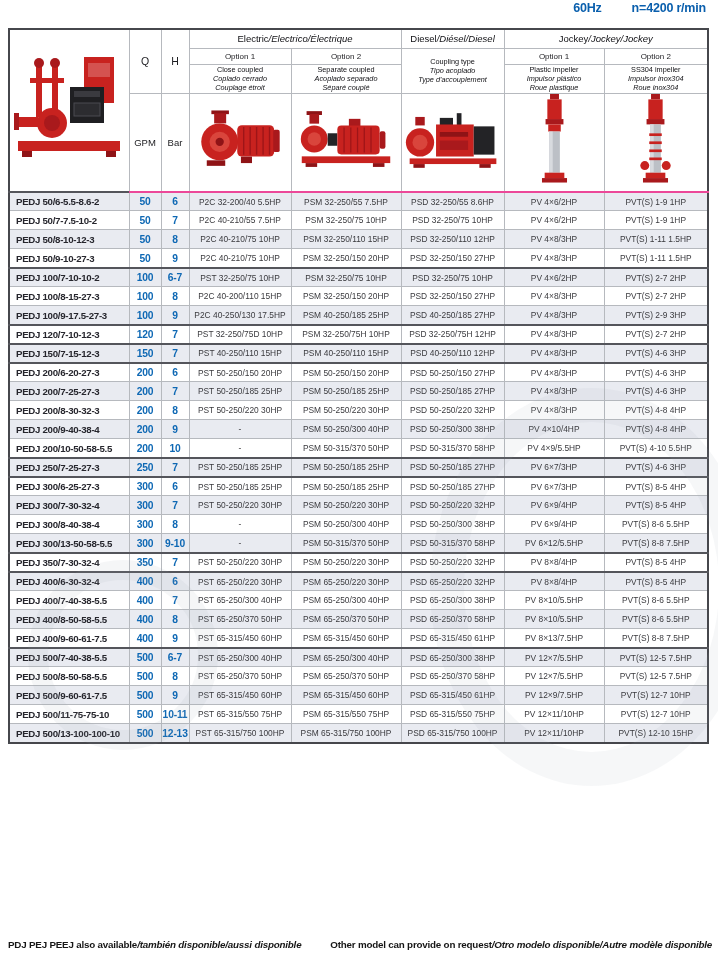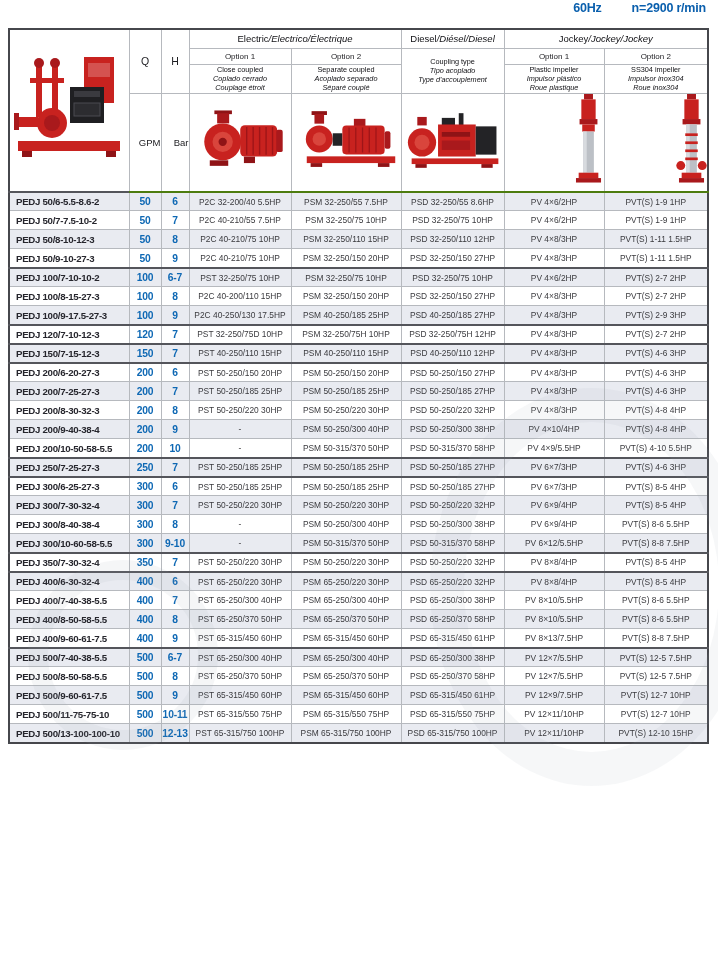--- a/index.html
+++ b/index.html
@@ -18,21 +18,21 @@
   thead tr.r-desc{height:27px;}
   thead tr.r-img{height:97px;}
   .gtitle{font-size:9.5px;font-weight:bold;color:#101014;margin-top:16px;}
   .i{font-style:italic;}
   .opt{font-size:8px;font-weight:bold;color:#1c1c20;}
   .desc{font-size:7.3px;font-weight:bold;line-height:1.3;color:#101014;}
   .desc span{display:block;}
   .qh-label{font-size:10.5px;font-weight:bold;color:#1c1c20;}
   .unit{font-size:9.5px;font-weight:bold;color:#1c1c20;}
   .img-main{border-bottom:2px solid #46474c;}
-  thead tr.r-img th,thead tr.r-img td{border-bottom:2px solid #4d7c0f;text-align:right;}
+  thead tr.r-img th,thead tr.r-img td{border-bottom:2px solid #ec4899;}
   .img-cell{background:#fff;}
   
   tbody tr{height:19px;}
   tbody td{font-size:8.4px;color:#3a3a3e;white-space:nowrap;}
   td.model{font-size:9.7px;font-weight:bold;text-align:left;padding-left:6px;color:#26262d;
            letter-spacing:-0.3px;}
   td.qhv{font-size:10.3px;font-weight:bold;color:#0e68b4;letter-spacing:-0.2px;}
   tbody tr.alt{background:#e9ebf1;}
   tbody tr.group-start td{border-top:2px solid #54555b;}
   
@@ -44,21 +44,21 @@
   .wm1{left:28px;top:560px;width:150px;height:150px;border:20px solid rgba(154,162,176,0.10);}
   .wm2{left:430px;top:388px;width:255px;height:330px;border:34px solid rgba(154,162,176,0.09);}
 </style>
 </head>
 <body>
 
 <div class="page">
 
   <div class="top-note">
     <span>60Hz</span>
-    <span>n=2900 r/min</span>
+    <span>n=4200 r/min</span>
   </div>
 
   <table class="spec-table">
     <colgroup>
       <col style="width:120px">
         <col style="width:32px">
         <col style="width:28px">
       <col style="width:102px">
         <col style="width:110px">
         <col style="width:103px">
@@ -382,21 +382,21 @@
       <td class="model">PEDJ 300/8-40-38-4</td>
       <td class="qhv">300</td>
       <td class="qhv">8</td>
       <td class="spec">-</td>
       <td class="spec">PSM 50-250/300 40HP</td>
       <td class="spec">PSD 50-250/300 38HP</td>
       <td class="spec">PV 6×9/4HP</td>
       <td class="spec">PVT(S) 8-6 5.5HP</td>
     </tr>
         <tr class="alt">
-      <td class="model">PEDJ 300/10-60-58-5.5</td>
+      <td class="model">PEDJ 300/13-50-58-5.5</td>
       <td class="qhv">300</td>
       <td class="qhv">9-10</td>
       <td class="spec">-</td>
       <td class="spec">PSM 50-315/370 50HP</td>
       <td class="spec">PSD 50-315/370 58HP</td>
       <td class="spec">PV 6×12/5.5HP</td>
       <td class="spec">PVT(S) 8-8 7.5HP</td>
     </tr>
         <tr class="group-start">
       <td class="model">PEDJ 350/7-30-32-4</td>
@@ -497,14 +497,18 @@
       <td class="spec">PSD 65-315/750 100HP</td>
       <td class="spec">PV 12×11/10HP</td>
       <td class="spec">PVT(S) 12-10 15HP</td>
     </tr>
       </tbody>
   </table>
 
   <div class="wm wm1"></div>
   <div class="wm wm2"></div>
 
+  <div class="footer">
+    <div><span>PDJ PEJ PEEJ also available</span><span class="i">/también disponible/aussi disponible</span></div>
+    <div><span>Other model can provide on request</span><span class="i">/Otro modelo disponible/Autre modèle disponible</span></div>
+  </div>
 
 </div>
 
 </body></html>

